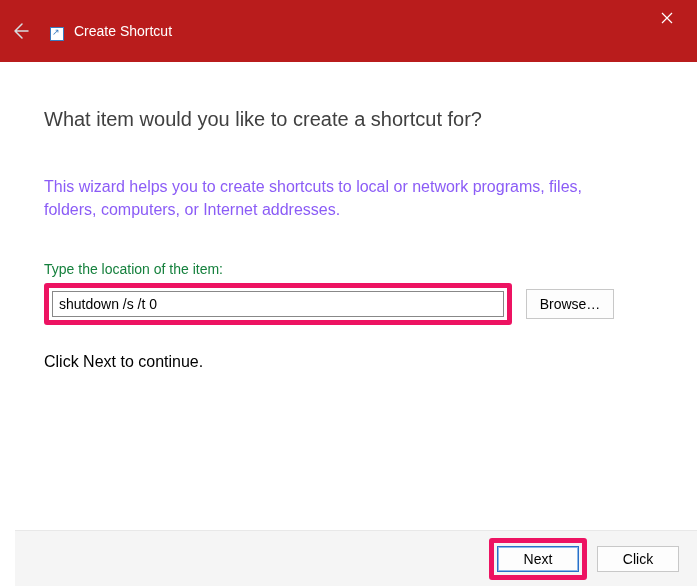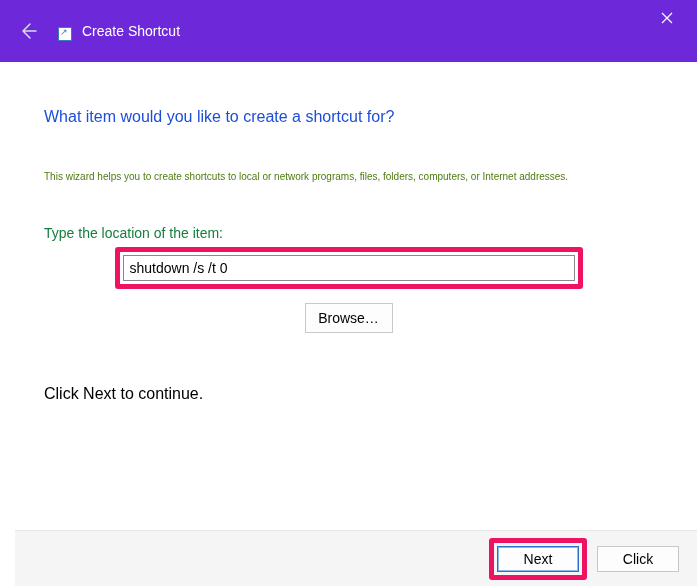--- a/index.html
+++ b/index.html
@@ -7,25 +7,25 @@
       font-family: "Segoe UI", Tahoma, sans-serif;
       font-size: 14px;
       width: 697px;
       height: 586px;
       background: #ffffff;
       position: relative;
       overflow: hidden;
     }
     .titlebar {
       height: 62px;
-      background: #6d28d9;
+      background: #b91c1c;
       display: flex;
       align-items: center;
       position: relative;
-      padding-left: 14px;
+      padding-left: 6px;
     }
     .back-arrow {
       color: #d8dde0;
       display: flex;
       align-items: center;
       justify-content: center;
       width: 28px;
       height: 28px;
       cursor: pointer;
     }
@@ -63,43 +63,42 @@
       display: flex;
       align-items: center;
       justify-content: center;
       color: #ffffff;
       cursor: pointer;
     }
     .content {
       padding: 46px 44px 0 44px;
     }
     .heading {
-      color: #1d4ed8;
-      font-size: 16px;
+      color: #404040;
+      font-size: 20px;
       font-weight: 400;
       margin-bottom: 44px;
     }
     .description {
-      color: #4d7c0f;
-      font-size: 10px;
+      color: #8b5cf6;
+      font-size: 16px;
       line-height: 1.45;
       margin-bottom: 40px;
       max-width: 560px;
     }
     .field-label {
       color: #15803d;
       font-size: 14px;
       margin-bottom: 6px;
     }
     .input-row {
       display: flex;
       align-items: center;
       gap: 14px;
-      margin-bottom: 52px;
-      flex-direction: column;
+      margin-bottom: 28px;
     }
     .highlight-wrap {
       border: 5px solid #ed1362;
       border-radius: 3px;
       padding: 3px;
       flex: 0 0 auto;
     }
     .location-input {
       width: 452px;
       height: 26px;

